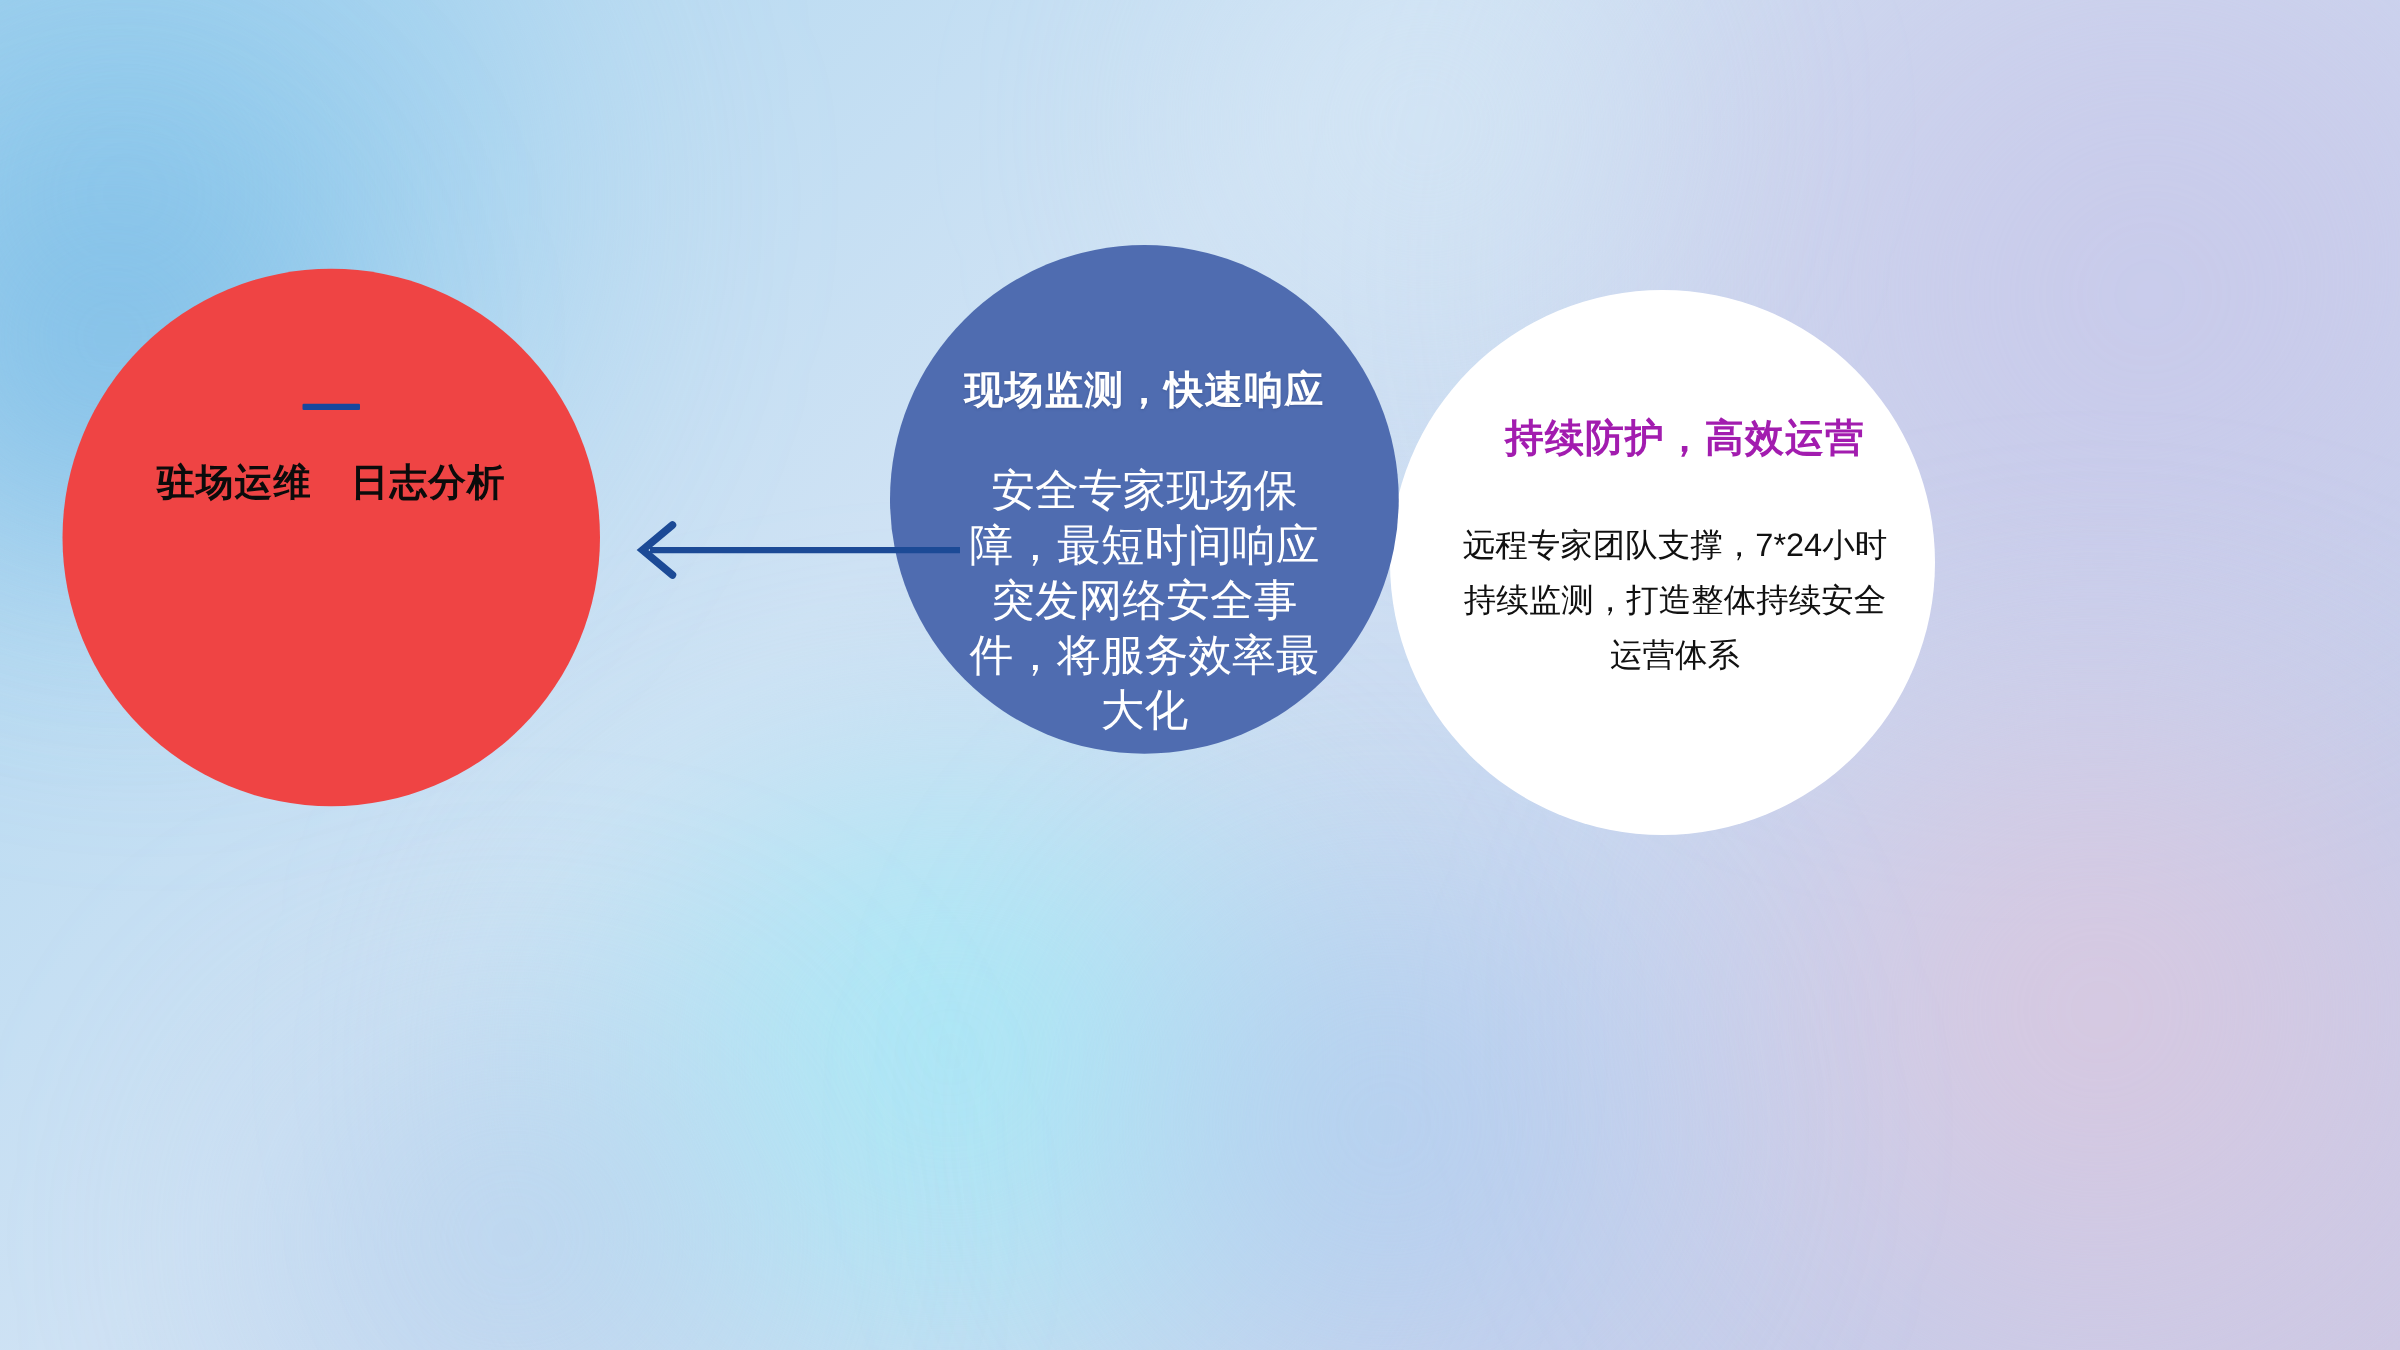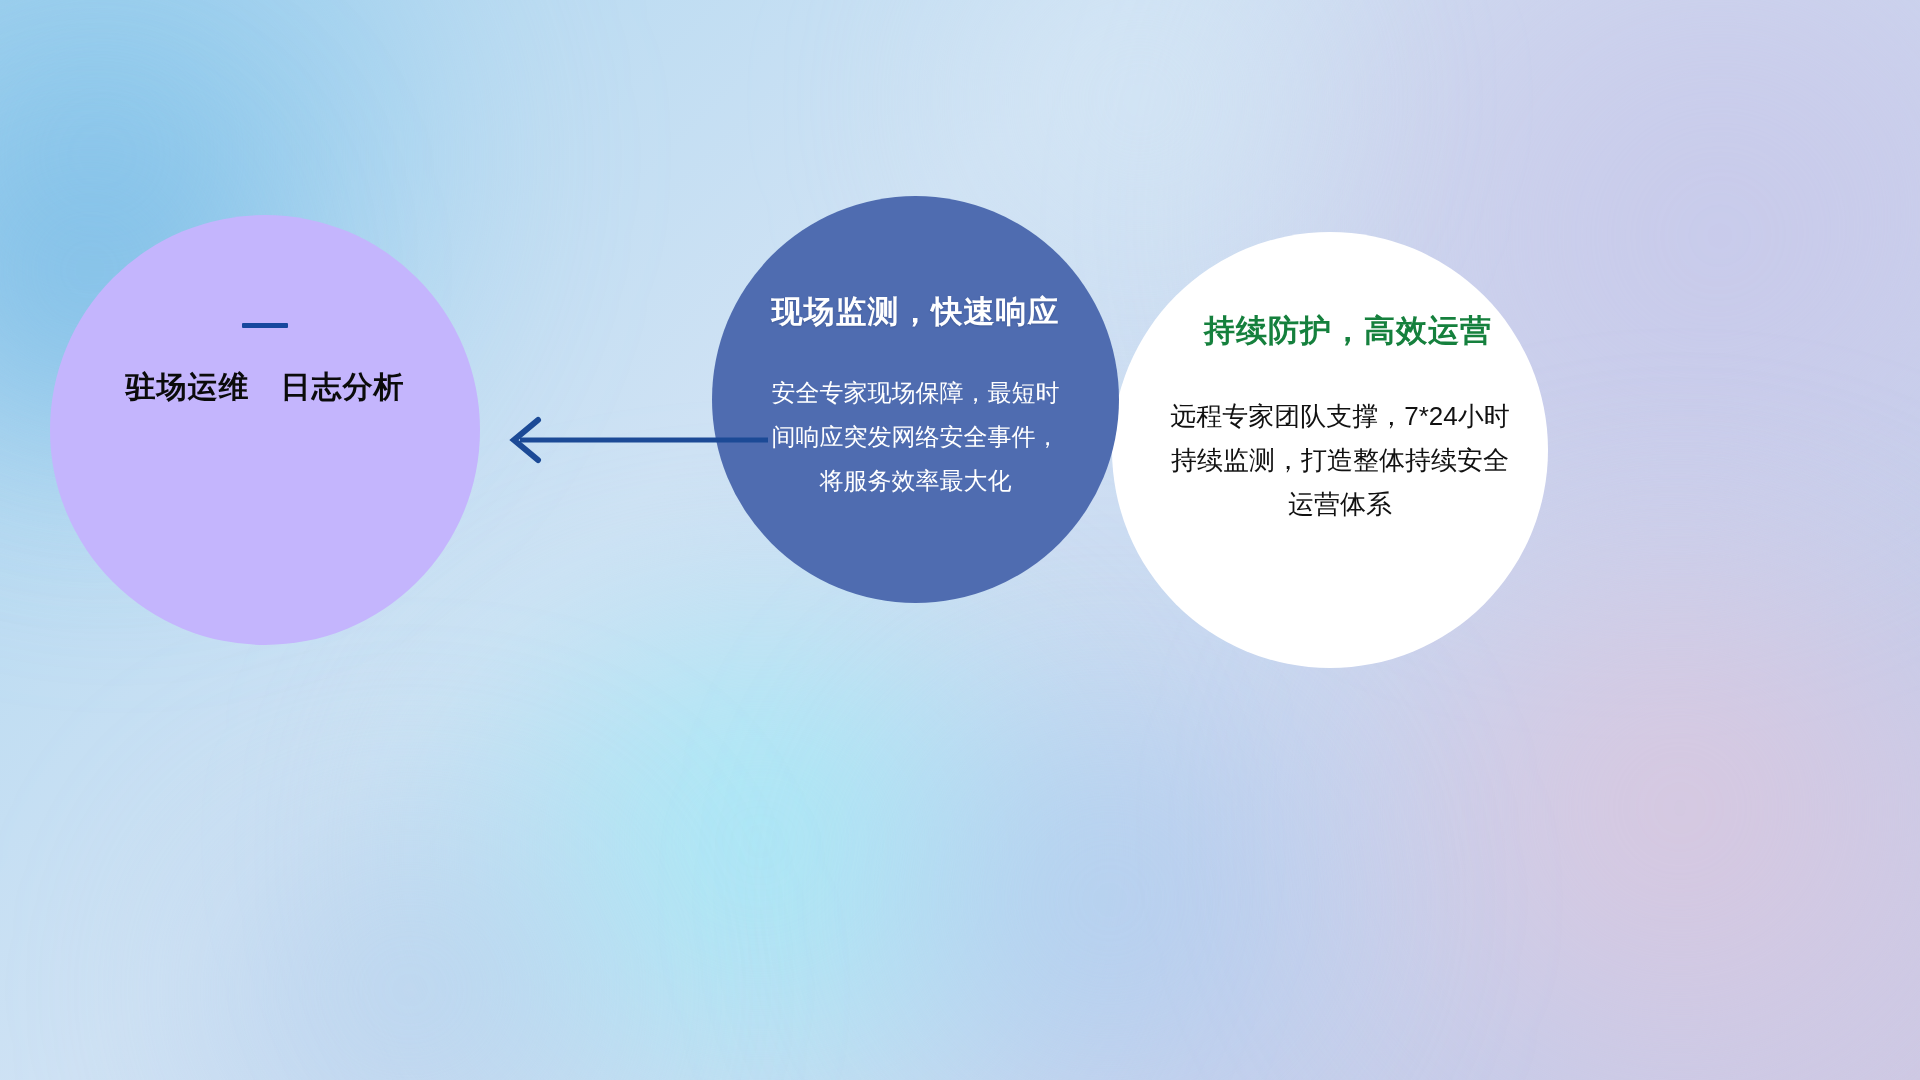--- a/index.html
+++ b/index.html
@@ -32,56 +32,56 @@
           background:radial-gradient(circle at 50% 50%,rgba(176,205,236,.65) 0%,rgba(186,210,238,0) 72%);}
   .blob-h{left:880px;top:-120px;width:520px;height:440px;
           background:radial-gradient(circle at 50% 50%,rgba(214,232,246,.8) 0%,rgba(214,232,246,0) 70%);}
 
   
   .circle{position:absolute;border-radius:50%;box-sizing:border-box;
           display:flex;flex-direction:column;align-items:center;justify-content:flex-start;}
 
   #left-circle{
     left:50px;top:215px;width:430px;height:430px;
-    background:#c4b5fd;
+    background:#ef4444;
   }
   #left-circle .divider{
     width:46px;height:5px;background:#17479e;border-radius:1px;margin-top:108px;
   }
   .left-lines{margin-top:30px;text-align:center;}
   .left-line{
     color:#0b0b0b;font-weight:bold;font-size:30px;line-height:57px;white-space:nowrap;
     letter-spacing:1px;
   }
 
   #mid-circle{
     left:712px;top:196px;width:407px;height:407px;
     background:#4f6cb0;
     z-index:3;
   }
   #mid-circle .head{
     color:#ffffff;font-weight:bold;font-size:31px;letter-spacing:1px;
     margin-top:95px;white-space:nowrap;text-shadow:0 1px 2px rgba(40,60,110,.35);font-family:Liberation Serif, serif;
   }
   #mid-circle .body{
-    color:#ffffff;font-size:24px;line-height:44px;text-align:center;
+    color:#ffffff;font-size:35px;line-height:44px;text-align:center;
     margin-top:38px;width:300px;
   }
 
   #right-circle{
     left:1112px;top:232px;width:436px;height:436px;
     background:#ffffff;z-index:2;
   }
   #right-circle-inner{
     position:absolute;left:1112px;top:232px;width:436px;height:436px;z-index:4;
     pointer-events:none;display:flex;flex-direction:column;align-items:center;
   }
   #right-circle-inner .head{
-    color:#15803d;font-weight:bold;font-size:31px;letter-spacing:1px;
-    margin-top:78px;white-space:nowrap;margin-left:36px;
+    color:#a21caf;font-weight:bold;font-size:31px;letter-spacing:1px;
+    margin-top:98px;white-space:nowrap;margin-left:36px;
   }
   #right-circle-inner .body{
     color:#111111;font-size:26px;line-height:44px;text-align:center;
     margin-top:42px;width:344px;margin-left:20px;
   }
 
   
   #arrow{position:absolute;left:480px;top:405px;width:290px;height:70px;z-index:5;}
 </style>
 </head>

